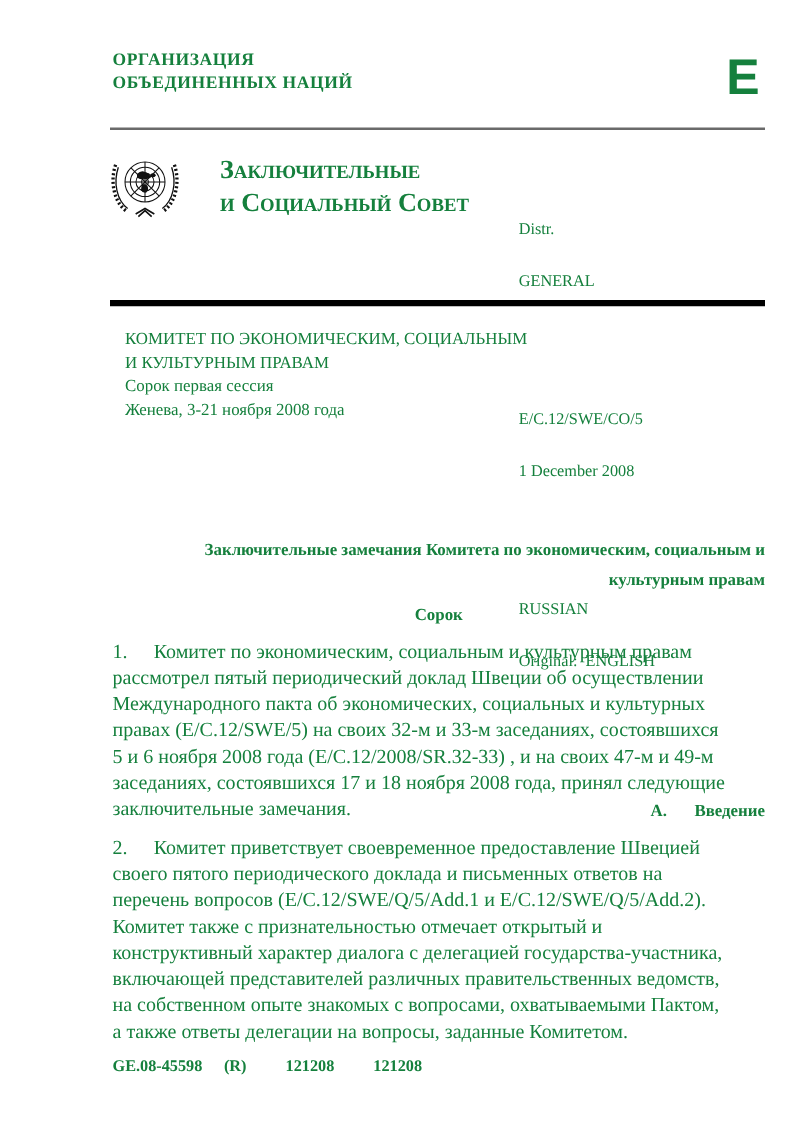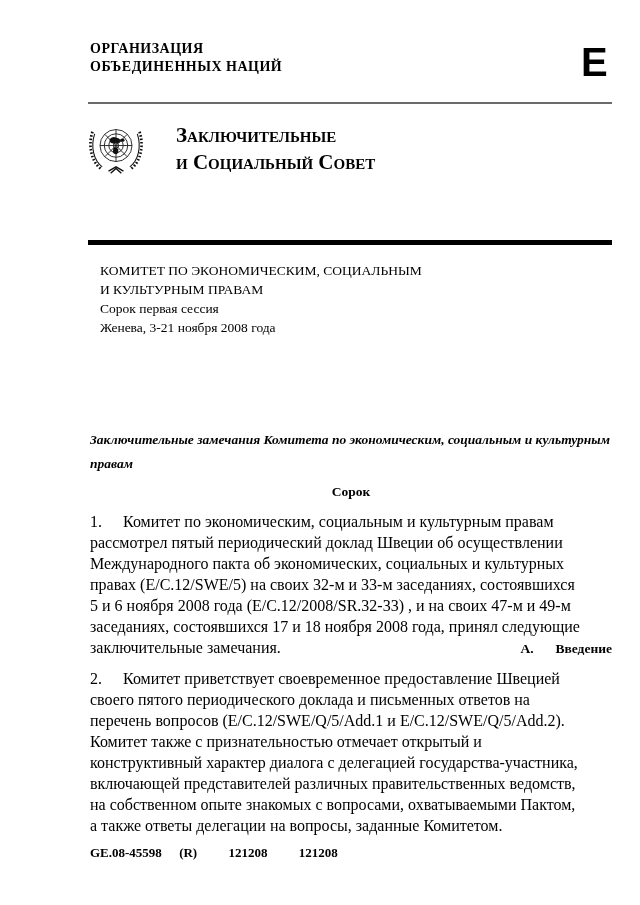--- a/index.html
+++ b/index.html
@@ -3,21 +3,21 @@
 <meta charset="utf-8">
 <style>
   html, body { margin: 0; padding: 0; background: #d8d8d8; }
   .page {
     position: relative;
     width: 640px;
     height: 905px;
     margin: 0 auto;
     background: #ffffff;
     font-family: "Liberation Serif", "DejaVu Serif", serif;
-    color: #000000;
+    color: #15803d;
     overflow: hidden;
   }
   .org-name {
     position: absolute; left: 90px; top: 40px;
     font-weight: bold; font-size: 14px; line-height: 18px;
     letter-spacing: 0.5px;
   }
   .big-e {
     position: absolute; left: 581px; top: 42px;
     font-family: "Liberation Sans", "DejaVu Sans", sans-serif;
@@ -48,21 +48,21 @@
   .committee {
     position: absolute; left: 100px; top: 261px;
     font-size: 13.5px; line-height: 19px; font-family: Liberation Serif, serif;
   }
   .doc-title {
     position: absolute; left: 90px; top: 372px; width: 522px;
     text-align: center; font-weight: bold; font-size: 14.5px; line-height: 25px;
   }
   .doc-subtitle {
     position: absolute; left: 90px; top: 428px; width: 522px;
-    text-align: left; font-weight: bold; font-size: 13.5px; line-height: 24px; font-style: italic;
+    text-align: right; font-weight: bold; font-size: 13.5px; line-height: 24px;
   }
   .country {
     position: absolute; left: 90px; top: 484px; width: 522px;
     text-align: center; font-weight: bold; font-size: 13.5px;
   }
   .para {
     position: absolute; left: 90px; width: 492px;
     font-size: 16px; line-height: 21px; text-align: left;
   }
   .para-1 { top: 511px; }
@@ -125,20 +125,34 @@
         <path d="M50,108 L60,99 L70,108" stroke-width="2.5"></path>
       </g>
     </svg>
   </div>
 
   <div class="council-name">
     <div>Заключительные</div>
     <div>и Социальный Совет</div>
   </div>
 
+  <div class="distr-block">
+    <div class="group">
+      <div>Distr.</div>
+      <div>GENERAL</div>
+    </div>
+    <div class="group">
+      <div>E/C.12/SWE/CO/5</div>
+      <div>1 December 2008</div>
+    </div>
+    <div class="group">
+      <div>RUSSIAN</div>
+      <div>Original:  ENGLISH</div>
+    </div>
+  </div>
 
   <div class="rule-thick"></div>
 
   <div class="committee">
     <div>КОМИТЕТ ПО ЭКОНОМИЧЕСКИМ, СОЦИАЛЬНЫМ</div>
     <div>И КУЛЬТУРНЫМ ПРАВАМ</div>
     <div>Сорок первая сессия</div>
     <div>Женева, 3-21 ноября 2008 года</div>
   </div>
 

